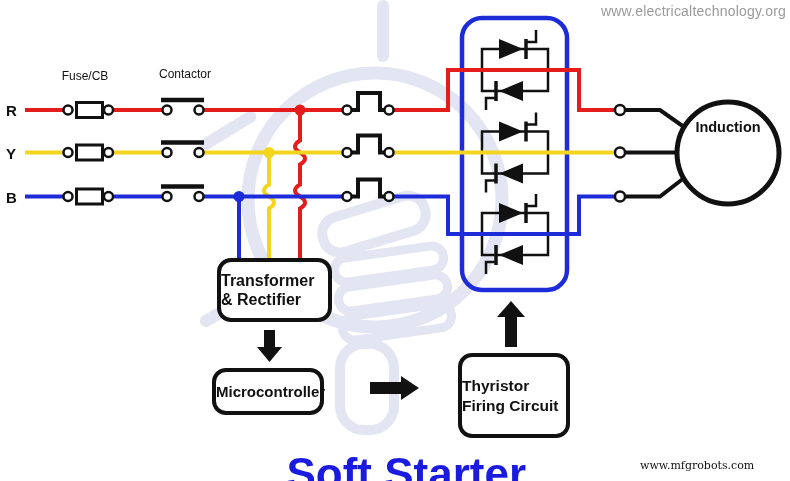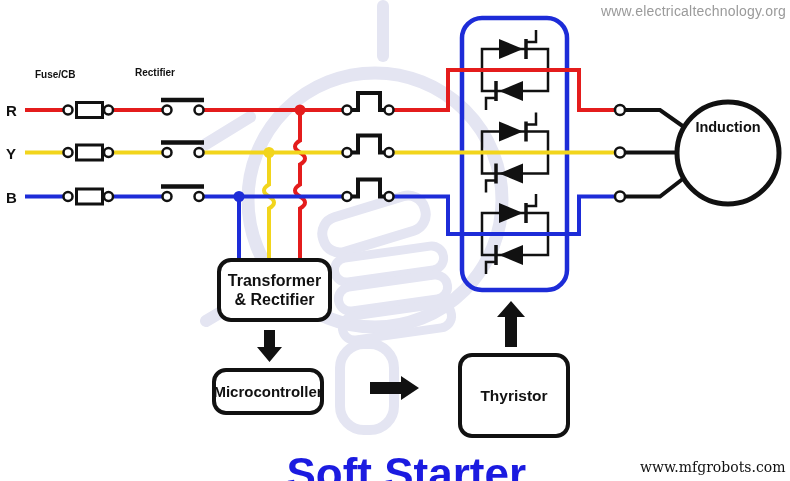--- a/index.html
+++ b/index.html
@@ -1,33 +1,33 @@
 <!DOCTYPE html>
 <html><head>
 <meta charset="utf-8">
 <style>
   html,body{margin:0;padding:0;}
   body{width:790px;height:481px;position:relative;background:#ffffff;overflow:hidden;
        font-family:"Liberation Sans", sans-serif;color:#111;}
   .abs{position:absolute;}
   svg{position:absolute;left:0;top:0;}
   .phase-label{font-weight:bold;font-size:15px;}
-  .sym-label{font-weight:bold;font-size:10px;}
+  .sym-label{font-weight:normal;font-size:12px;text-align:center;}
   .blockbox{position:absolute;box-sizing:border-box;background:#fff;border:4px solid #111;
-            border-radius:14px;display:flex;flex-direction:column;align-items:center;
+            border-radius:14px;display:flex;flex-direction:column;align-items:flex-start;
             justify-content:center;font-weight:bold;text-align:center;}
   .box-transformer{left:217px;top:258px;width:115px;height:64px;font-size:16px;line-height:19px;}
   .box-micro{left:212px;top:368px;width:112px;height:47px;font-size:15px;}
   .box-firing{left:458px;top:353px;width:112px;height:85px;font-size:15.5px;line-height:20px;}
   .motor-label{left:678px;top:114px;width:100px;text-align:center;font-weight:bold;
                font-size:14.5px;line-height:26px;}
   .title{left:246px;top:449px;width:280px;text-align:right;font-weight:bold;font-size:44px;}
   .url-top{left:556px;top:3px;width:230px;text-align:right;font-size:14px;color:#9a9a9a;
            letter-spacing:0.2px;}
-  .url-bottom{left:640px;top:459px;width:140px;text-align:left;font-size:14px;
+  .url-bottom{left:640px;top:459px;width:140px;text-align:left;font-size:11px;
               font-family:"DejaVu Serif", serif;color:#111;}
 </style>
 </head>
 <body>
 
 <svg width="790" height="481" viewBox="0 0 790 481">
   <defs>
 
     <g id="scr-pair">
       <rect x="482" y="-21" width="66" height="42" fill="none" stroke="#111" stroke-width="2.5"></rect>
@@ -146,33 +146,34 @@
   <polygon points="264,330 275,330 275,347 282,347 269.5,362 257,347 264,347" fill="#111"></polygon>
   <polygon points="370,382 401,382 401,376 419,388 401,400 401,394 370,394" fill="#111"></polygon>
   <polygon points="505,347 505,317 497,317 511,301 525,317 517,317 517,347" fill="#111"></polygon>
 </svg>
 
 <div class="abs phase-label" style="left:6px;top:102px;">R</div>
 <div class="abs phase-label" style="left:6px;top:145px;">Y</div>
 <div class="abs phase-label" style="left:6px;top:189px;">B</div>
 
 <div class="abs sym-label" style="left:35px;top:69px;width:100px;">Fuse/CB</div>
-<div class="abs sym-label" style="left:135px;top:67px;width:100px;">Rectifier</div>
+<div class="abs sym-label" style="left:135px;top:67px;width:100px;">Contactor</div>
 
 <div class="blockbox box-transformer">
   <span>Transformer</span>
   <span>&amp; Rectifier</span>
 </div>
 
 <div class="blockbox box-micro">
   <span>Microcontroller</span>
 </div>
 
 <div class="blockbox box-firing">
   <span>Thyristor</span>
+  <span>Firing Circuit</span>
 </div>
 
 <div class="abs motor-label">
   <div>Induction</div>
 </div>
 
 <div class="abs title" style="color: rgb(27, 27, 224);">Soft Starter</div>
 
 <div class="abs url-top">www.electricaltechnology.org</div>
 <div class="abs url-bottom">www.mfgrobots.com</div>

